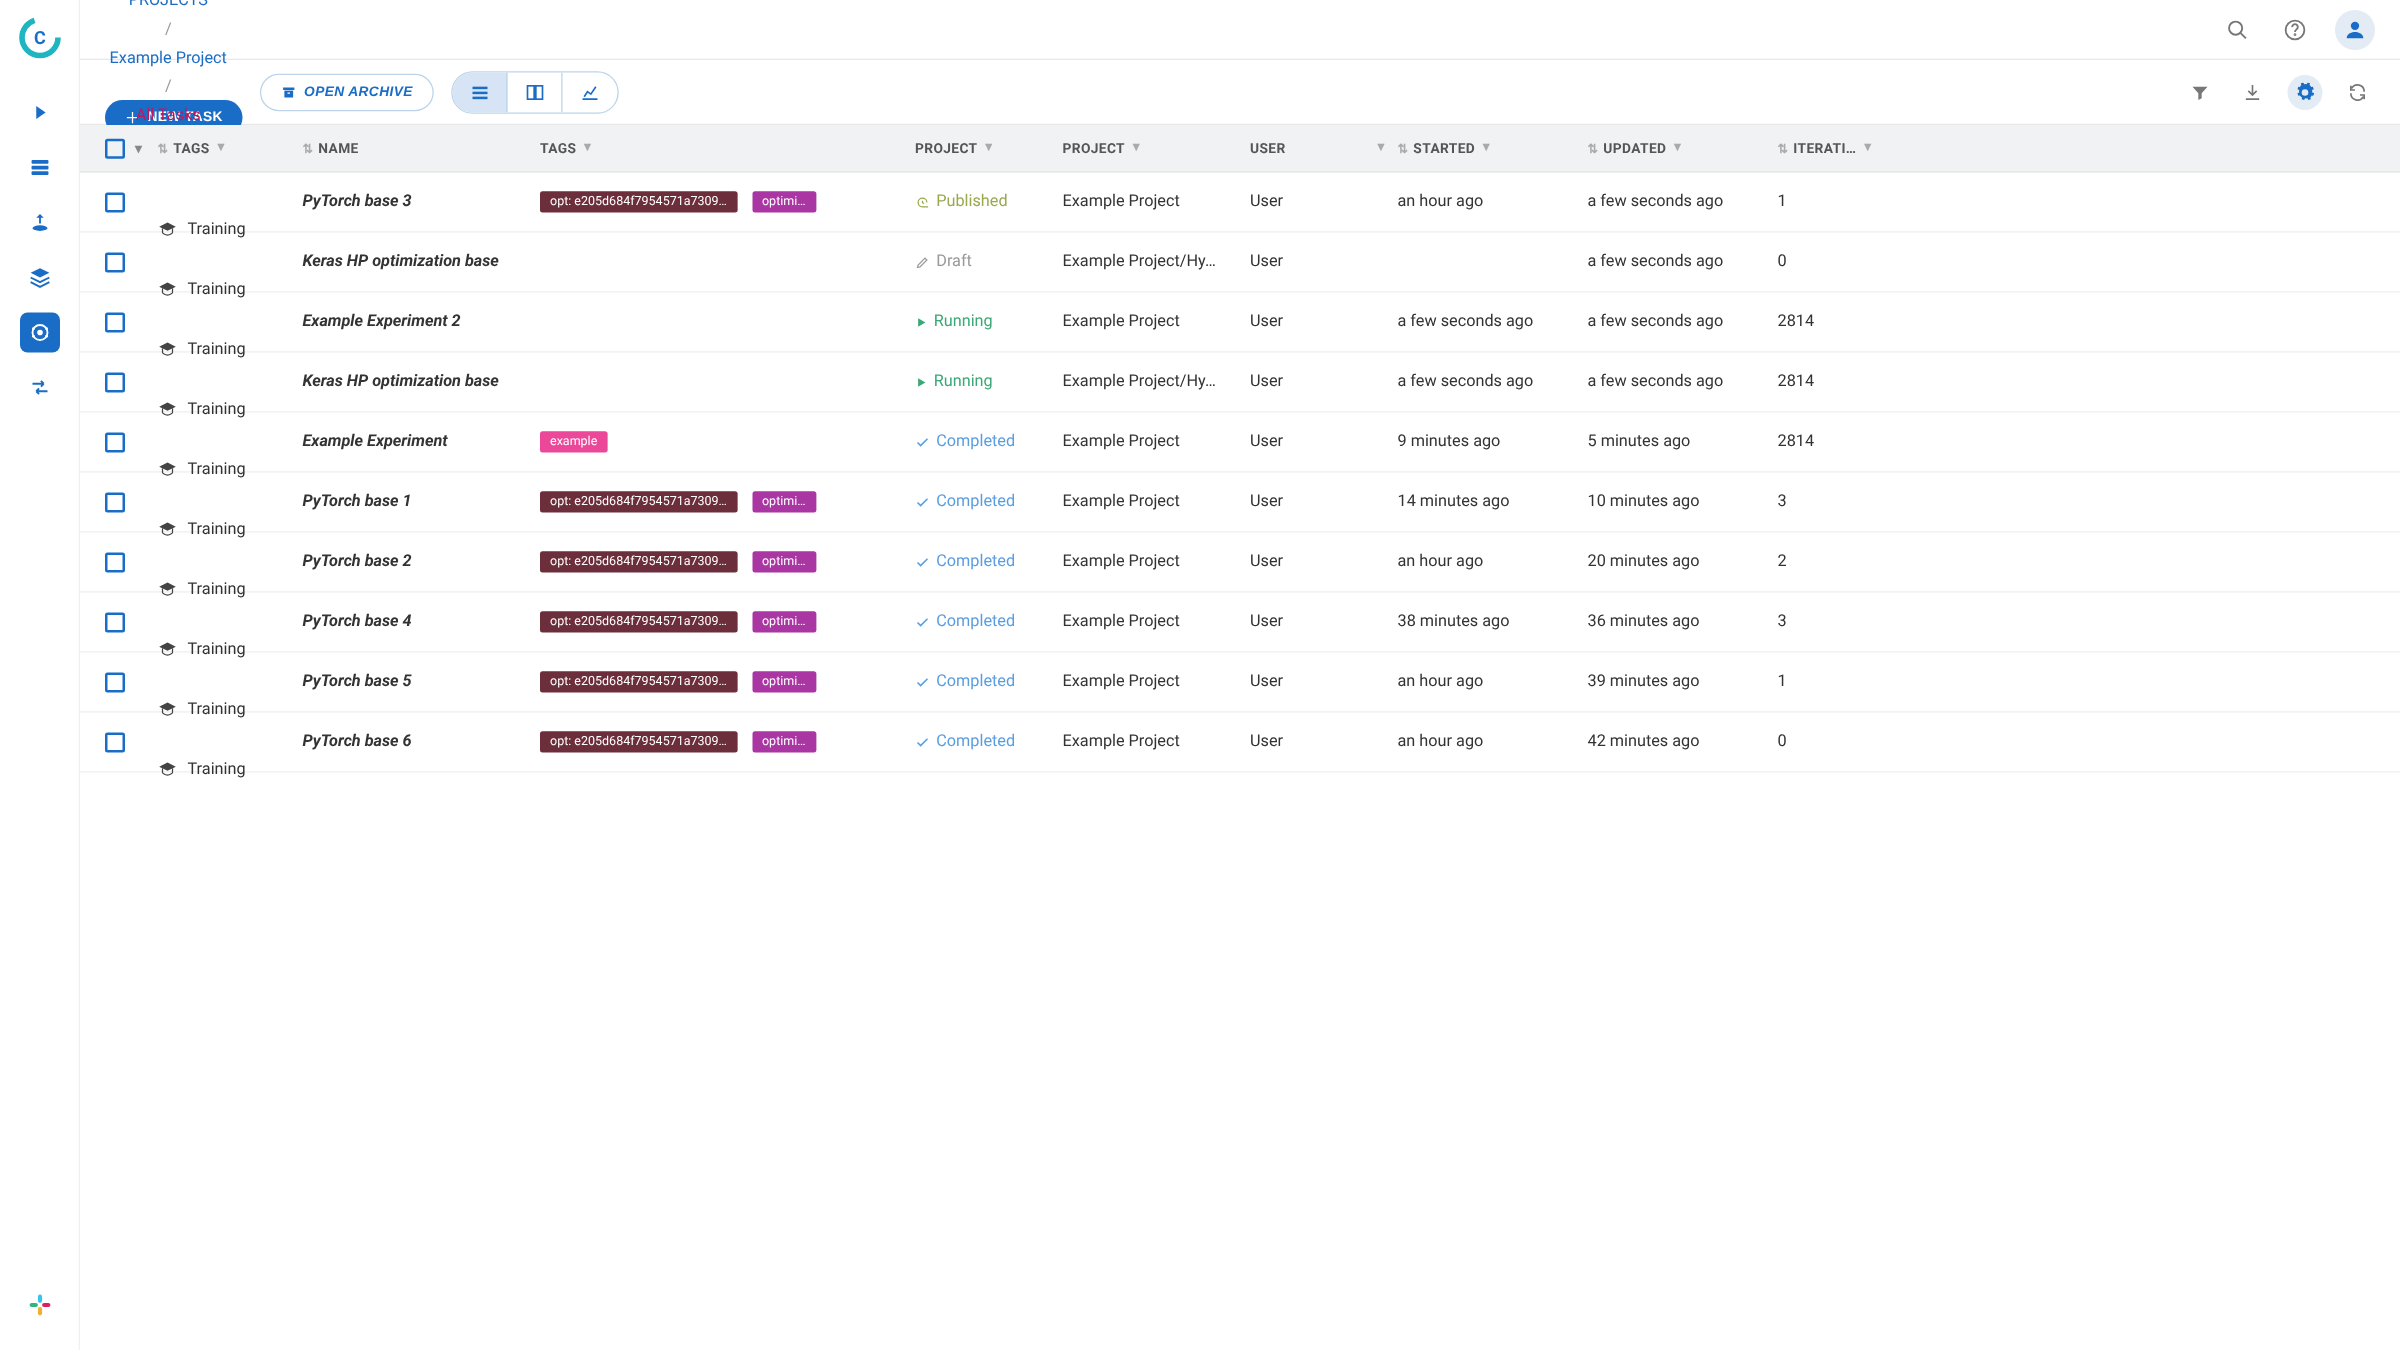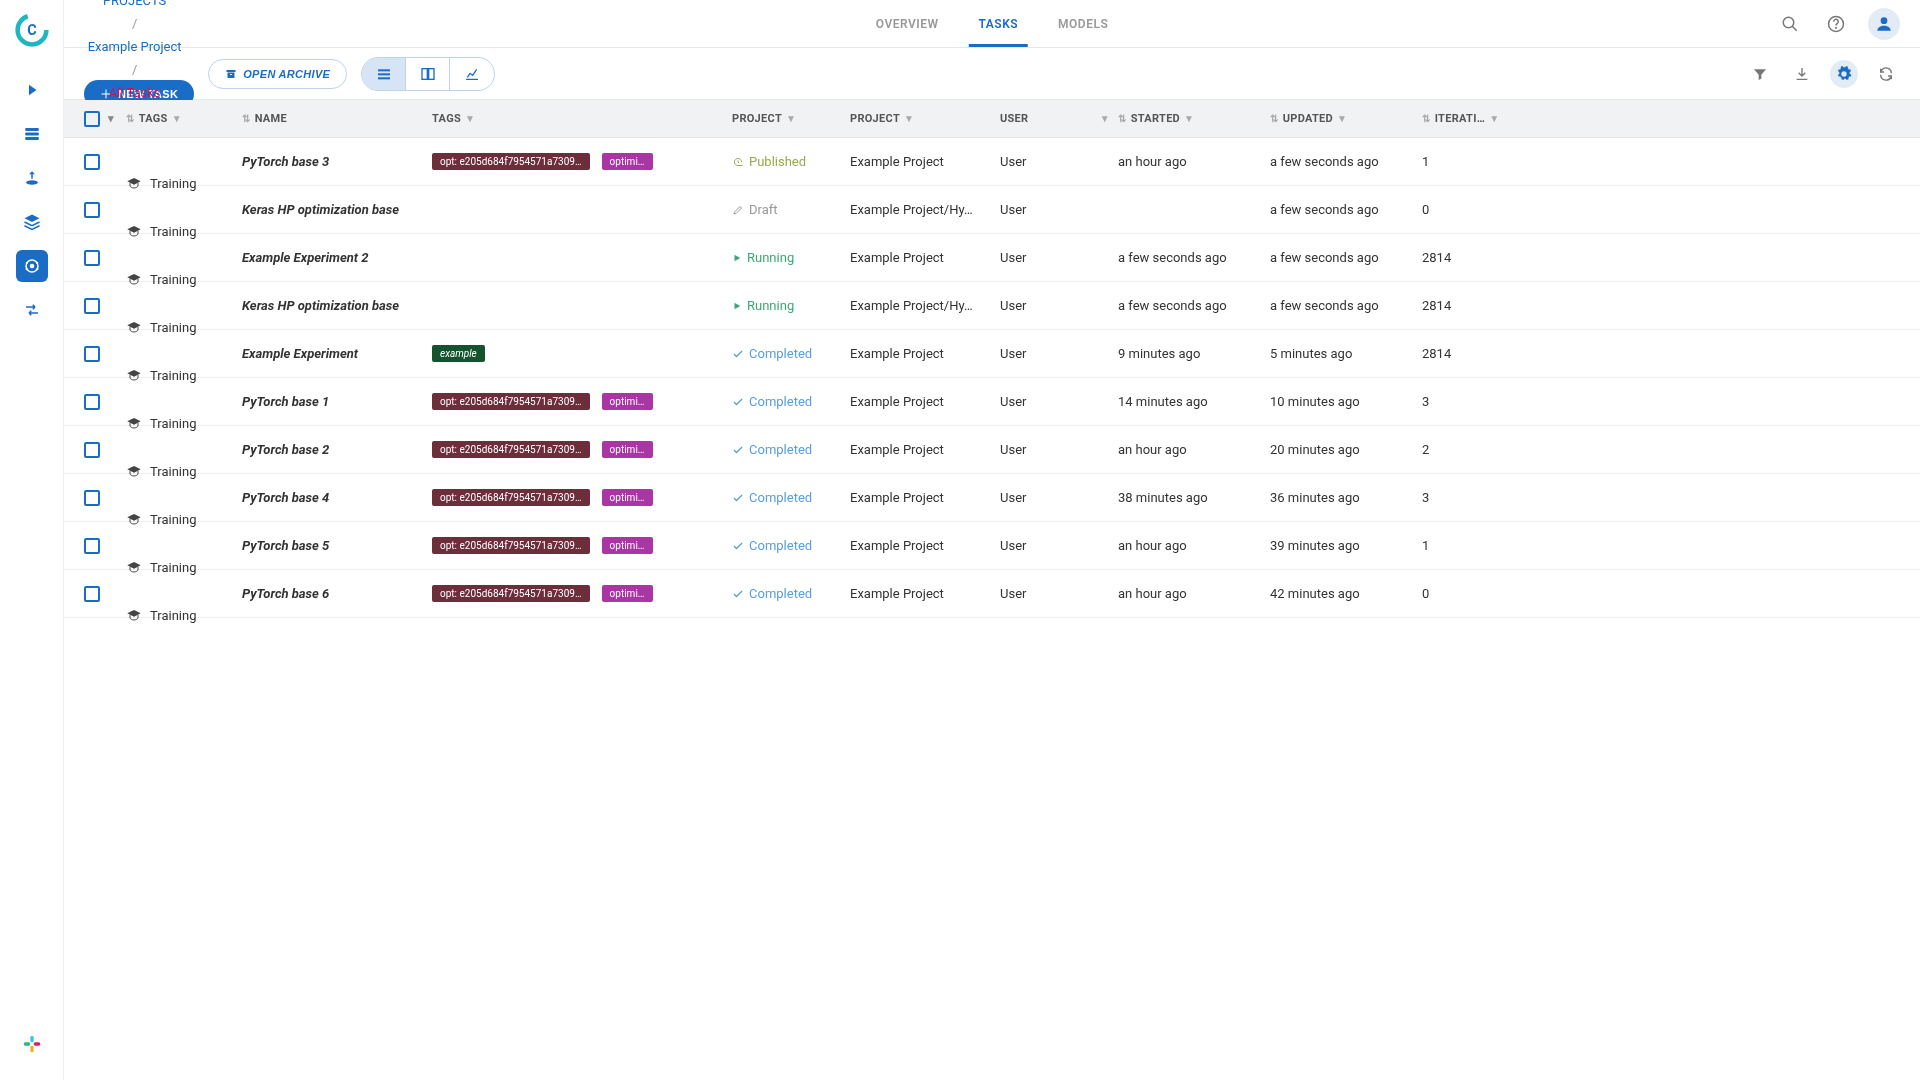--- a/index.html
+++ b/index.html
@@ -51,21 +51,21 @@
 .row { display: flex; align-items: center; height: 48px; padding: 0 20px; border-bottom: 1px solid #eee; }
 .type-cell { display: flex; align-items: center; gap: 8px; margin-top: 44px; }
 .grad-icon { color: #444; }
 .name-cell { font-weight: 700; font-style: italic; color: #333; }
 .tags-cell { display: flex; gap: 4px; }
 .tag { font-size: 10px; color: #fff; padding: 3px 8px; border-radius: 2px; white-space: nowrap; overflow: hidden; text-overflow: ellipsis; max-width: 180px; position: relative; }
 .tag-dark { background: #6b2e3a; }
 .tag-dark::after { content:""; position:absolute; right:-8px; top:0; border-top:10px solid transparent; border-bottom:10px solid transparent; border-left:8px solid #6b2e3a; }
 .tag-purple { background: #a936a2; margin-left: 8px; }
 .tag-purple::after { content:""; position:absolute; right:-8px; top:0; border-top:10px solid transparent; border-bottom:10px solid transparent; border-left:8px solid #a936a2; }
-.tag-green { background: #14532d; font-style: italic; }
+.tag-green { background: #ec4899; }
 .tag-green::after { content:""; position:absolute; right:-8px; top:0; border-top:10px solid transparent; border-bottom:10px solid transparent; border-left:8px solid #3ca877; }
 .status-cell { display: flex; align-items: center; gap: 5px; font-size: 13px; }
 .st-published { color: #9aa84f; }
 .st-draft { color: #999; }
 .st-running { color: #3ca877; justify-content: flex-end; }
 .st-completed { color: #5a9de0; }
 svg { display: block; }
 </style>
 </head>
 <body>
@@ -132,25 +132,20 @@
   <div class="main">
     <div class="topbar">
       <div class="breadcrumb">
         <span>User's workspace</span>
         <span class="sep">/</span>
         <span>PROJECTS</span>
         <span class="sep">/</span>
         <span>Example Project</span>
         <span class="sep">/</span>
         <span class="current">All Tasks</span>
-      </div>
-      <div class="tabs">
-        <div class="tab">OVERVIEW</div>
-        <div class="tab active">TASKS</div>
-        <div class="tab">MODELS</div>
       </div>
       <div class="topbar-right">
         <div class="icon-btn">
             <svg width="18" height="18" viewBox="0 0 24 24" fill="none" stroke="currentColor" stroke-width="2">
               <circle cx="10" cy="10" r="7"></circle>
               <path d="M21 21l-6-6"></path>
             </svg>
           </div>
         <div class="icon-btn">
             <svg width="18" height="18" viewBox="0 0 24 24" fill="none" stroke="currentColor" stroke-width="2">

